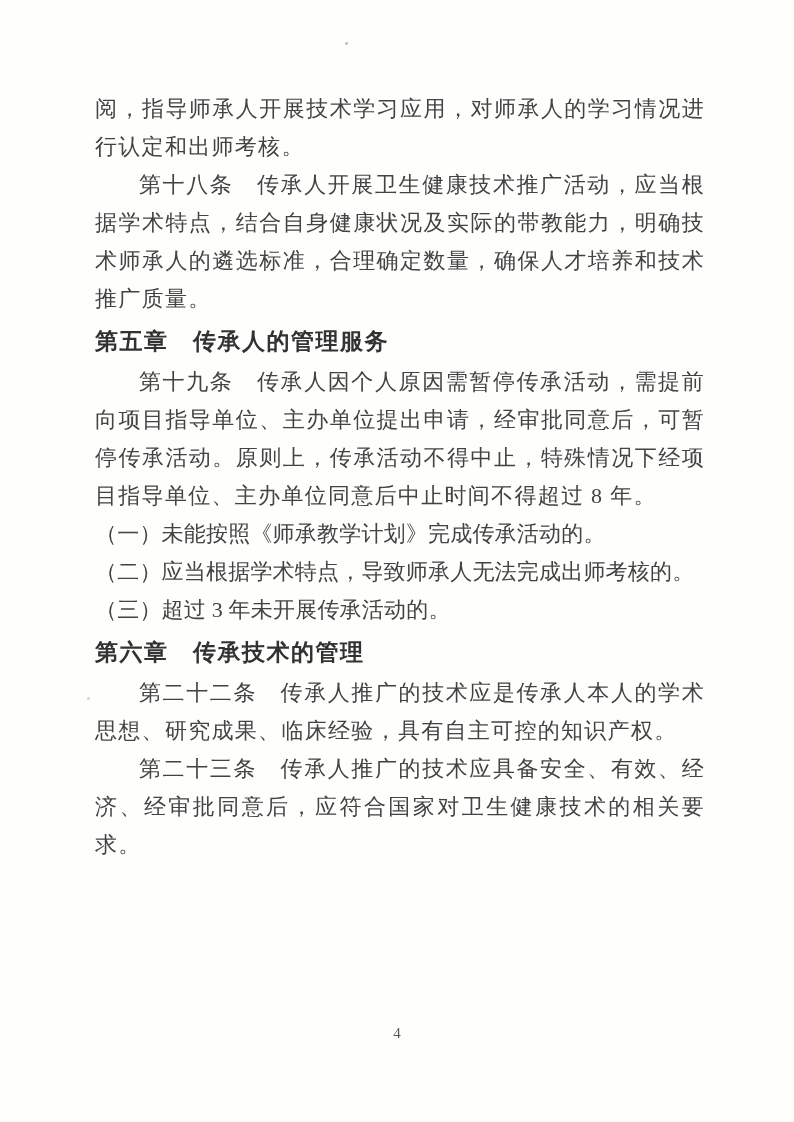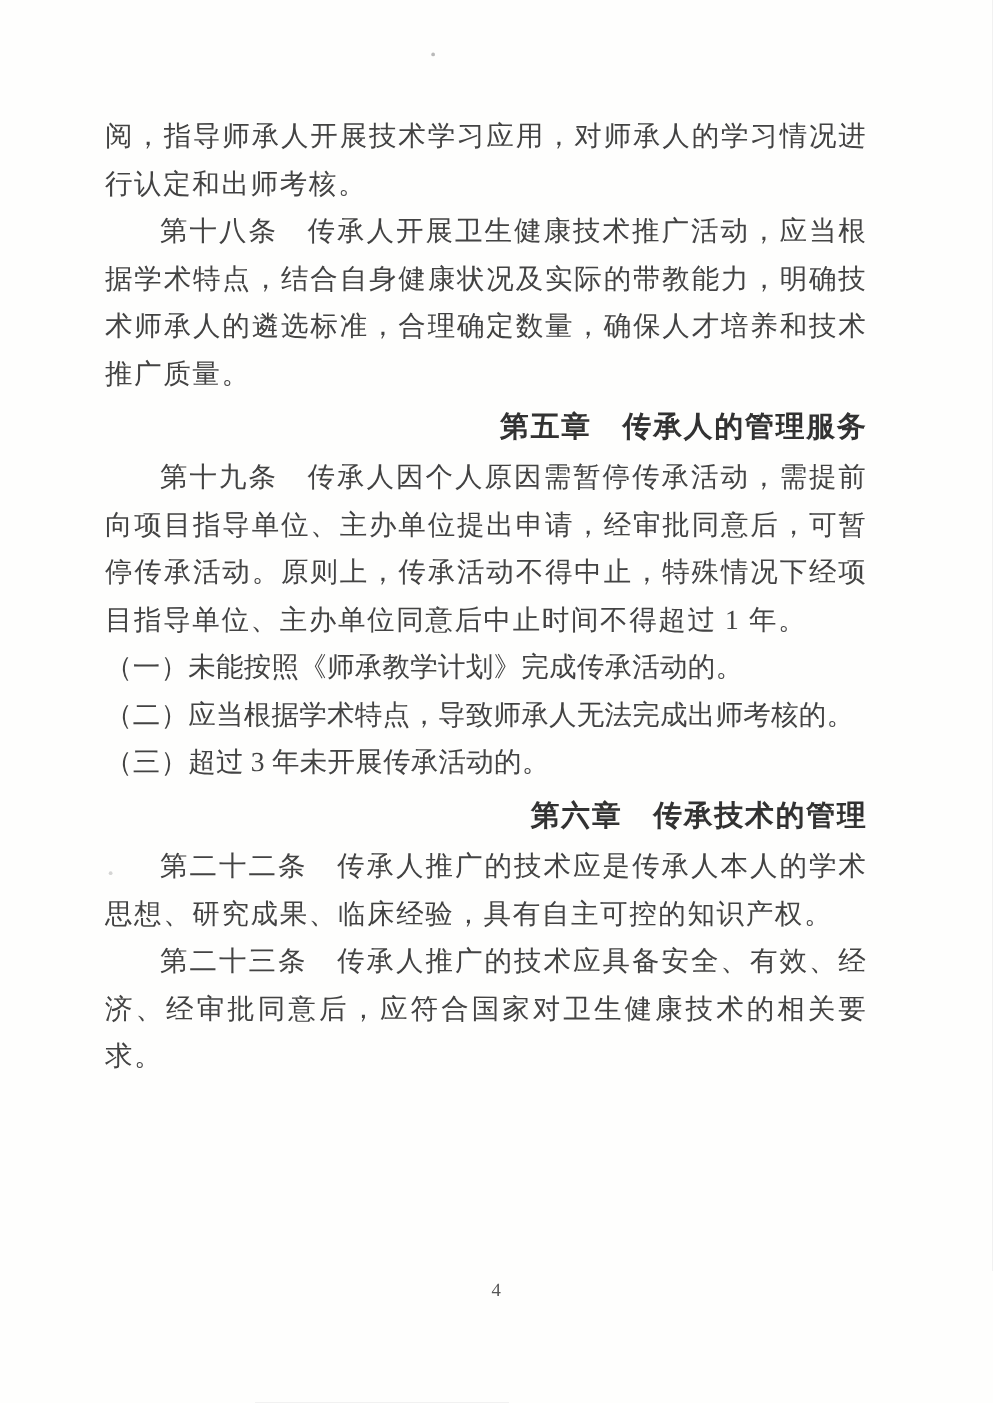--- a/index.html
+++ b/index.html
@@ -13,21 +13,21 @@
     height: 1122px;
     margin: 0 auto;
     background: #fefefd;
     overflow: hidden;
     font-family: "Liberation Serif", "DejaVu Serif", serif;
     color: #434343;
   }
   .content {
     position: absolute;
     top: 90px;
-    left: 84px;
+    left: 95px;
     width: 610px;
   }
   .para {
     margin: 0;
     font-size: 22px;
     line-height: 38px;
     letter-spacing: 1.3px;
     text-align: justify;
     text-justify: inter-character;
     text-indent: 2em;
@@ -43,21 +43,21 @@
     text-align: left;
     text-indent: 0;
   }
   .heading {
     margin: 3px 0 2px 0;
     font-family: "Liberation Sans", "DejaVu Sans", sans-serif;
     font-weight: bold;
     font-size: 23px;
     line-height: 40px;
     letter-spacing: 1.5px;
-    text-align: right;
+    text-align: left;
     color: #323232;
   }
   .page-number {
     position: absolute;
     left: 0;
     bottom: 80px;
     width: 100%;
     text-align: center;
     font-size: 15px;
     letter-spacing: 0;
@@ -75,21 +75,21 @@
 <body>
 
 <div class="page">
   <div class="speck speck-1"></div>
   <div class="speck speck-2"></div>
 
   <div class="content">
     <p class="para cont">阅，指导师承人开展技术学习应用，对师承人的学习情况进行认定和出师考核。</p>
     <p class="para">第十八条　传承人开展卫生健康技术推广活动，应当根据学术特点，结合自身健康状况及实际的带教能力，明确技术师承人的遴选标准，合理确定数量，确保人才培养和技术推广质量。</p>
     <h2 class="heading">第五章　传承人的管理服务</h2>
-    <p class="para">第十九条　传承人因个人原因需暂停传承活动，需提前向项目指导单位、主办单位提出申请，经审批同意后，可暂停传承活动。原则上，传承活动不得中止，特殊情况下经项目指导单位、主办单位同意后中止时间不得超过 1 年。</p>
+    <p class="para">第十九条　传承人因个人原因需暂停传承活动，需提前向项目指导单位、主办单位提出申请，经审批同意后，可暂停传承活动。原则上，传承活动不得中止，特殊情况下经项目指导单位、主办单位同意后中止时间不得超过 8 年。</p>
     <p class="item">（一）未能按照《师承教学计划》完成传承活动的。</p>
     <p class="item">（二）应当根据学术特点，导致师承人无法完成出师考核的。</p>
     <p class="item">（三）超过 3 年未开展传承活动的。</p>
     <h2 class="heading">第六章　传承技术的管理</h2>
     <p class="para">第二十二条　传承人推广的技术应是传承人本人的学术思想、研究成果、临床经验，具有自主可控的知识产权。</p>
     <p class="para">第二十三条　传承人推广的技术应具备安全、有效、经济、经审批同意后，应符合国家对卫生健康技术的相关要求。</p>
   </div>
 
   <div class="page-number">4</div>
 </div>

